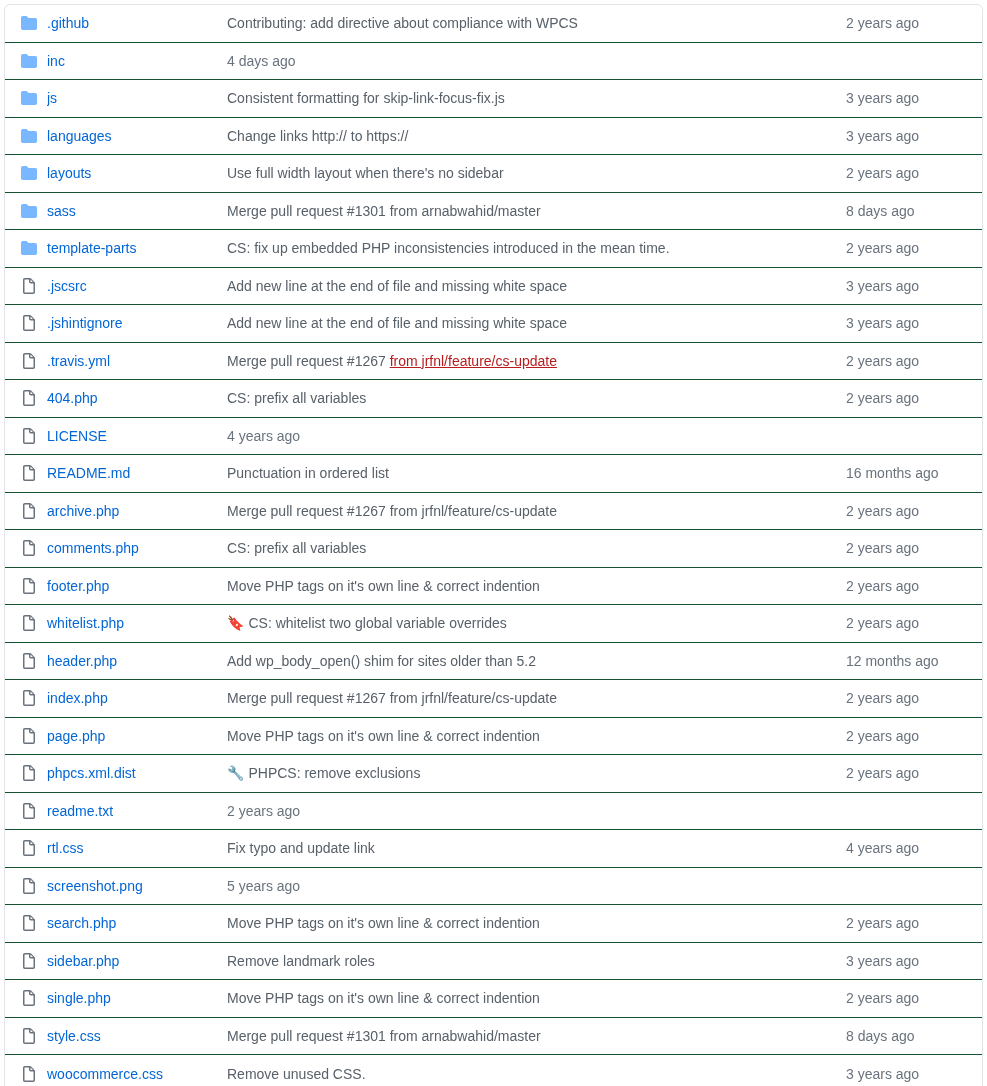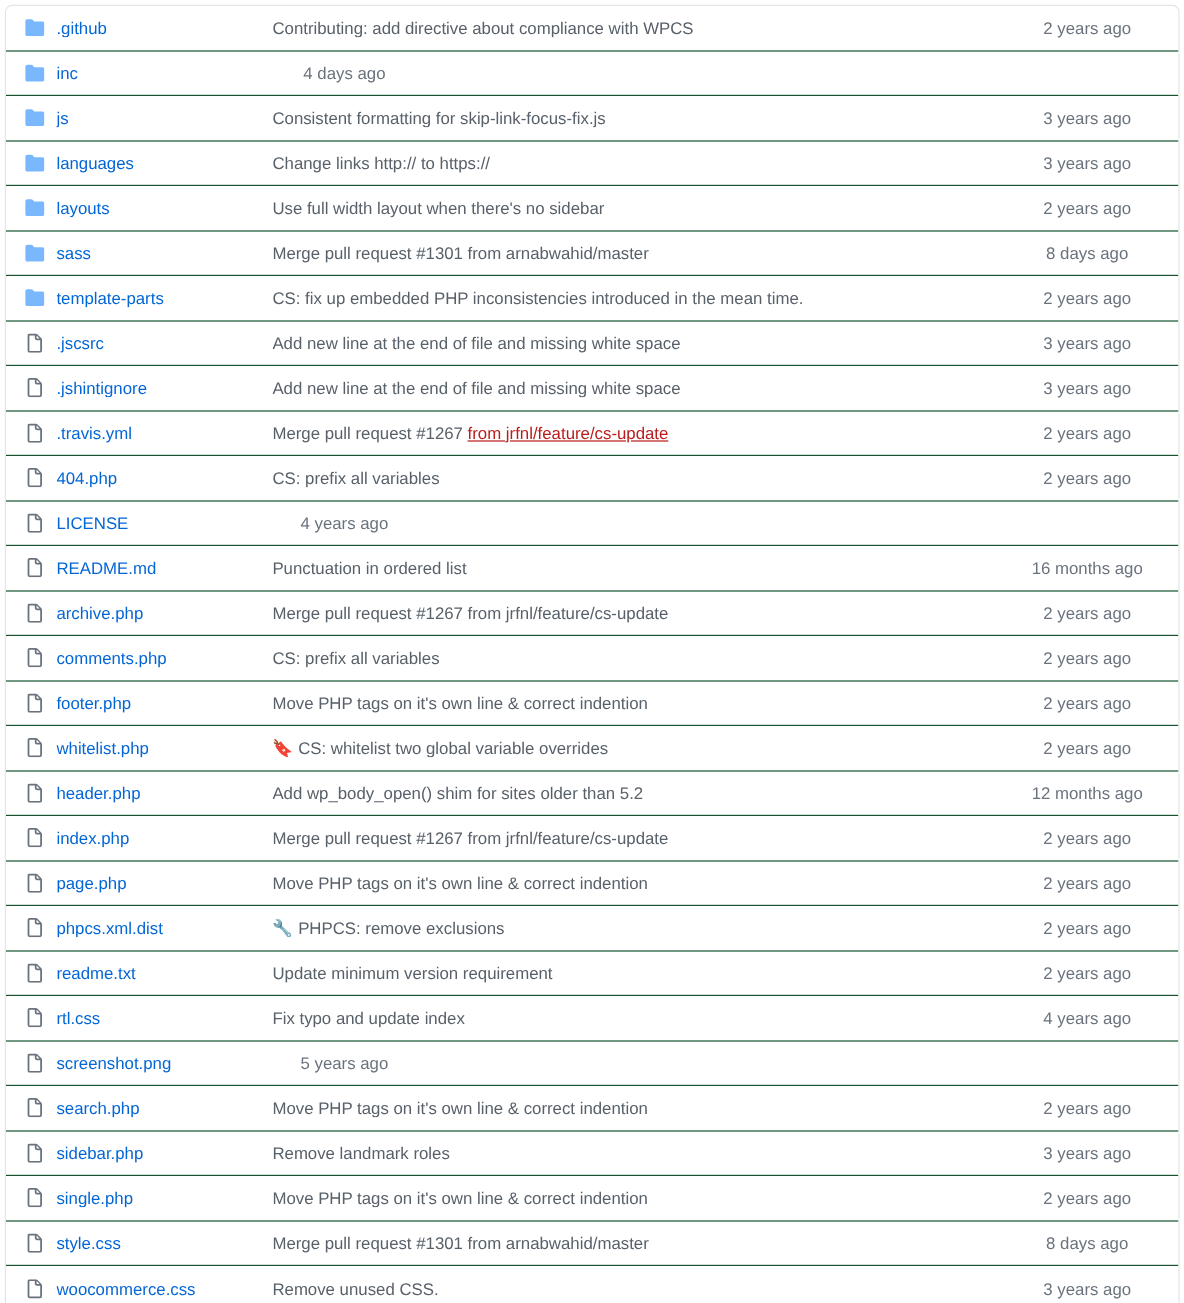--- a/index.html
+++ b/index.html
@@ -48,21 +48,21 @@
       padding-right: 16px;
     }
     .commit-msg .emoji { margin-right: 4px; }
     .commit-msg .link-part {
       color: #b91c1c;
       text-decoration: underline;
       cursor: pointer;
     }
     .commit-age {
       flex: 0 0 120px;
-      text-align: center;
+      text-align: left;
       color: #6a737d;
       white-space: nowrap;
     }
   </style>
 </head>
 <body>
 
 <div class="file-table" id="file-table">
     <div class="file-row">
       <svg class="file-icon folder-icon" viewBox="0 0 16 16">
@@ -228,29 +228,28 @@
       </svg>
       <span class="file-name">phpcs.xml.dist</span>
       <span class="commit-msg"><span class="emoji">🔧</span><span>PHPCS: remove exclusions</span></span>
       <span class="commit-age">2 years ago</span>
     </div>
     <div class="file-row">
       <svg class="file-icon file-icon-svg" viewBox="0 0 16 16">
         <path fill-rule="evenodd" d="M3.75 1.5a.25.25 0 00-.25.25v12.5c0 .138.112.25.25.25h8.5a.25.25 0 00.25-.25V5.5H9.75A1.75 1.75 0 018 3.75V1.5H3.75zM9.5 1.56v2.19c0 .138.112.25.25.25h2.19L9.5 1.56zM2 1.75C2 .784 2.784 0 3.75 0h5.086c.464 0 .909.184 1.237.513l3.414 3.414c.329.328.513.773.513 1.237v9.086A1.75 1.75 0 0112.25 16h-8.5A1.75 1.75 0 012 14.25V1.75z"></path>
       </svg>
       <span class="file-name">readme.txt</span>
-      <span class="commit-msg"><span>Update minimum version requirement</span></span>
       <span class="commit-age">2 years ago</span>
     </div>
     <div class="file-row">
       <svg class="file-icon file-icon-svg" viewBox="0 0 16 16">
         <path fill-rule="evenodd" d="M3.75 1.5a.25.25 0 00-.25.25v12.5c0 .138.112.25.25.25h8.5a.25.25 0 00.25-.25V5.5H9.75A1.75 1.75 0 018 3.75V1.5H3.75zM9.5 1.56v2.19c0 .138.112.25.25.25h2.19L9.5 1.56zM2 1.75C2 .784 2.784 0 3.75 0h5.086c.464 0 .909.184 1.237.513l3.414 3.414c.329.328.513.773.513 1.237v9.086A1.75 1.75 0 0112.25 16h-8.5A1.75 1.75 0 012 14.25V1.75z"></path>
       </svg>
       <span class="file-name">rtl.css</span>
-      <span class="commit-msg"><span>Fix typo and update index</span></span>
+      <span class="commit-msg"><span>Fix typo and update link</span></span>
       <span class="commit-age">4 years ago</span>
     </div>
     <div class="file-row">
       <svg class="file-icon file-icon-svg" viewBox="0 0 16 16">
         <path fill-rule="evenodd" d="M3.75 1.5a.25.25 0 00-.25.25v12.5c0 .138.112.25.25.25h8.5a.25.25 0 00.25-.25V5.5H9.75A1.75 1.75 0 018 3.75V1.5H3.75zM9.5 1.56v2.19c0 .138.112.25.25.25h2.19L9.5 1.56zM2 1.75C2 .784 2.784 0 3.75 0h5.086c.464 0 .909.184 1.237.513l3.414 3.414c.329.328.513.773.513 1.237v9.086A1.75 1.75 0 0112.25 16h-8.5A1.75 1.75 0 012 14.25V1.75z"></path>
       </svg>
       <span class="file-name">screenshot.png</span>
       <span class="commit-age">5 years ago</span>
     </div>
     <div class="file-row">

